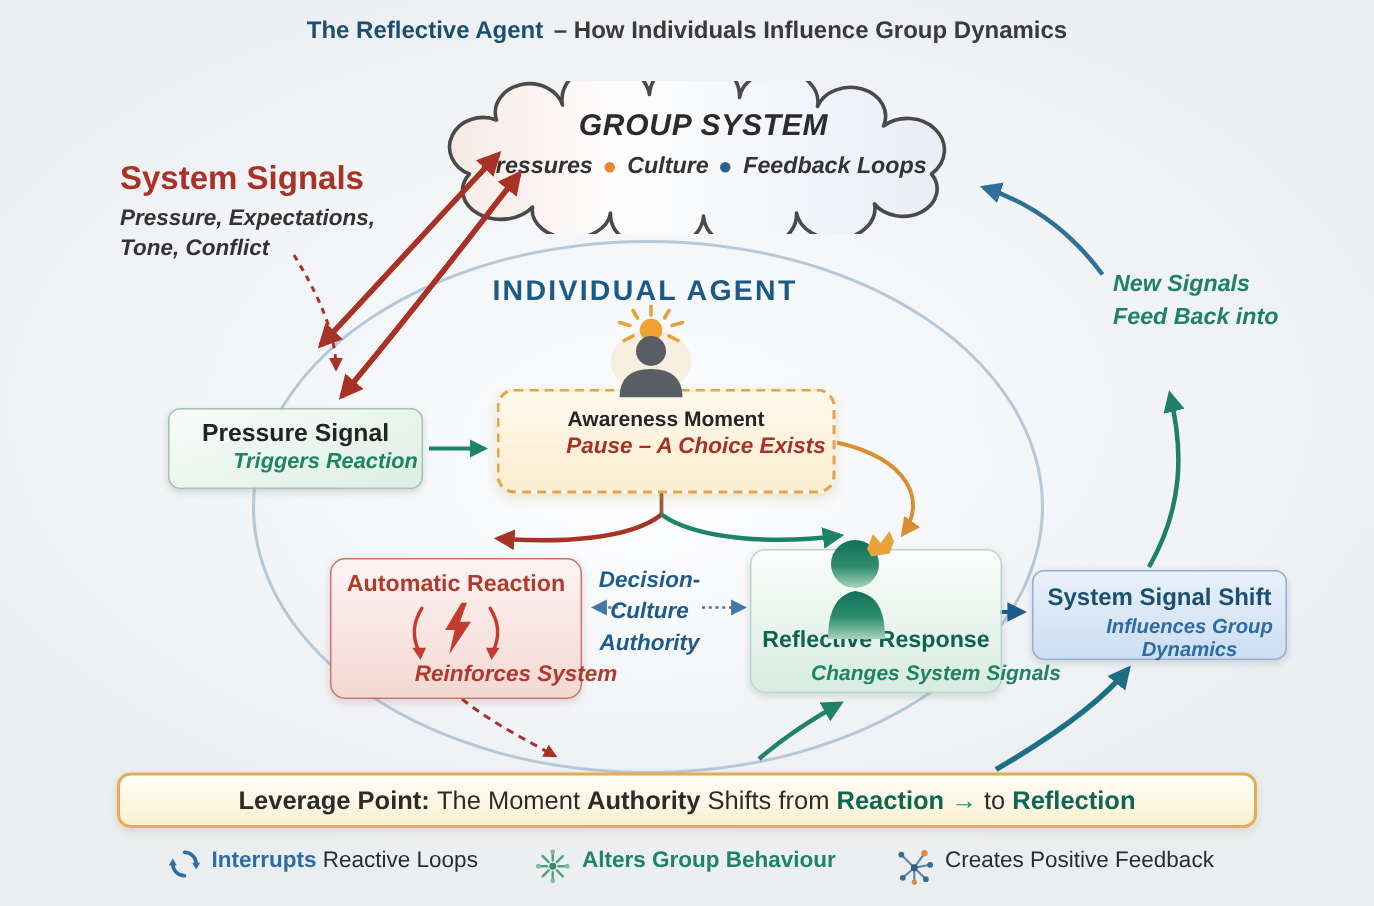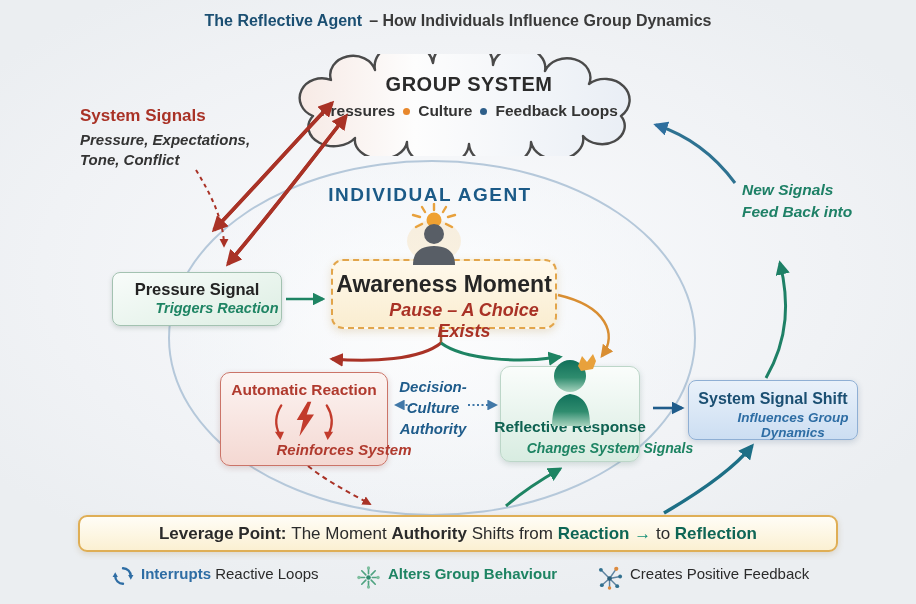--- a/index.html
+++ b/index.html
@@ -6,54 +6,54 @@
   .canvas{
     position:relative;width:916px;height:604px;overflow:hidden;
     background:radial-gradient(ellipse 62% 55% at 48% 45%, #fafbfd 0%, #f0f2f5 70%, #ebeef1 100%);
     font-family:"Liberation Sans", sans-serif;color:#2b2b2b;
   }
   
   .title{position:absolute;top:12px;left:0;width:100%;text-align:center;font-size:16px;}
   .t-hl{font-weight:800;color:#1b4f72;}
   .t-rest{font-weight:600;color:#3a3a3a;margin-left:7px;}
   
-  .cloud{position:absolute;left:283px;top:54px;width:372px;height:102px;z-index:2;}
+  .cloud{position:absolute;left:283px;top:54px;width:372px;height:102px;z-index:2;font-style:italic;}
   .cloud svg{position:absolute;left:0;top:0;}
   .cloud-title{position:absolute;top:19px;left:0;width:100%;text-align:center;font-size:20px;font-weight:800;color:#2b2b2b;letter-spacing:.5px;}
   .cloud-items{position:absolute;top:48px;left:0;width:100%;display:flex;justify-content:center;align-items:center;gap:8px;font-size:15.5px;font-weight:600;color:#333;}
   .dot{width:7px;height:7px;border-radius:50%;display:inline-block;}
   .dot-orange{background:#e8872b;}
   .dot-blue{background:#2e5f8a;}
   
   .sys-signals{position:absolute;left:80px;top:106px;z-index:4;}
-  .sys-signals .h{font-size:17px;font-weight:800;color:#a93226;margin-bottom:4px;}
+  .sys-signals .h{font-size:22px;font-weight:800;color:#a93226;margin-bottom:4px;}
   .sys-signals .l{font-size:15px;font-style:italic;font-weight:600;color:#333;line-height:20px;}
   .agent-label{position:absolute;left:280px;top:184px;width:300px;text-align:center;font-size:19px;font-weight:800;color:#1b5a87;letter-spacing:1.5px;z-index:4;}
   .decision{position:absolute;left:383px;top:376px;width:100px;text-align:center;font-size:15px;font-style:italic;font-weight:700;color:#1f5c8b;line-height:21px;z-index:4;}
   .newsig{position:absolute;left:742px;top:179px;width:120px;font-size:15.5px;font-style:italic;font-weight:700;color:#1e8066;line-height:22px;z-index:4;}
   
   .agent-ellipse{position:absolute;left:168px;top:160px;width:524px;height:352px;border:2px solid #b5c8da;border-radius:50%;
     background:radial-gradient(closest-side, rgba(255,255,255,.6), rgba(246,249,251,.3) 70%, rgba(238,243,247,.12));z-index:1;}
   
   .box{position:absolute;box-sizing:border-box;text-align:center;z-index:4;}
   .bt{font-weight:700;}
   .bs{font-style:italic;font-weight:600;margin-left:40px;}
   .box-pressure{left:112px;top:272px;width:170px;height:54px;padding-top:7px;border:1.5px solid #a3c2b1;border-radius:8px;
     background:linear-gradient(160deg,#f8fcfa,#ddeee3);box-shadow:0 2px 5px rgba(40,70,55,.18);}
   .box-pressure .bt{font-size:16.5px;color:#232323;}
   .box-pressure .bs{font-size:14.5px;color:#1e8463;margin-top:1px;}
   .box-aware{left:331px;top:259px;width:226px;height:70px;padding-top:10px;border:2px dashed #e2a54b;border-radius:12px;
     background:linear-gradient(180deg,#fff9ec,#faedd0);box-shadow:0 3px 8px rgba(180,140,60,.22);}
-  .box-aware .bt{font-size:23px;color:#252525;}
-  .box-aware .bs{font-size:18px;font-weight:700;color:#a93226;margin-top:2px;}
+  .box-aware .bt{font-size:14px;color:#252525;}
+  .box-aware .bs{font-size:15px;font-weight:700;color:#a93226;margin-top:2px;}
   .box-auto{left:220px;top:372px;width:168px;height:94px;padding-top:8px;border:1.5px solid #cb7468;border-radius:10px;
     background:linear-gradient(180deg,#fcf4f2,#f4d8d2);box-shadow:0 2px 6px rgba(120,40,30,.18);}
   .box-auto .bt{font-size:15.5px;color:#b03a2e;}
   .box-auto .bs{font-size:15px;color:#b03a2e;position:absolute;bottom:7px;left:0;width:100%;}
-  .box-reflect{left:500px;top:366px;width:140px;height:96px;border:1.5px solid #bcd6c8;border-radius:10px;
+  .box-reflect{left:500px;top:366px;width:168px;height:96px;border:1.5px solid #bcd6c8;border-radius:10px;
     background:linear-gradient(180deg,#fafdfb,#d8ecE1);box-shadow:0 2px 6px rgba(30,80,60,.18);}
   .box-reflect .bt{position:absolute;top:51px;left:50%;transform:translateX(-50%);white-space:nowrap;font-size:15.5px;color:#0e6251;}
   .box-reflect .bs{position:absolute;top:73px;left:50%;transform:translateX(-50%);white-space:nowrap;font-size:14px;color:#1e8463;}
   .box-shift{left:688px;top:380px;width:170px;height:60px;padding-top:9px;border:1.5px solid #8fafd4;border-radius:8px;
     background:linear-gradient(180deg,#e9f1fa,#ccdef2);box-shadow:0 2px 6px rgba(30,60,100,.18);}
   .box-shift .bt{font-size:16px;color:#1b4f72;}
   .box-shift .bs{font-size:13.5px;color:#2e6da4;margin-top:2px;}
   
   .leverage{position:absolute;left:78px;top:515px;width:760px;height:37px;box-sizing:border-box;z-index:4;
     border:2px solid #dfae55;border-radius:9px;background:linear-gradient(180deg,#fffdf6,#fbf0d2);

